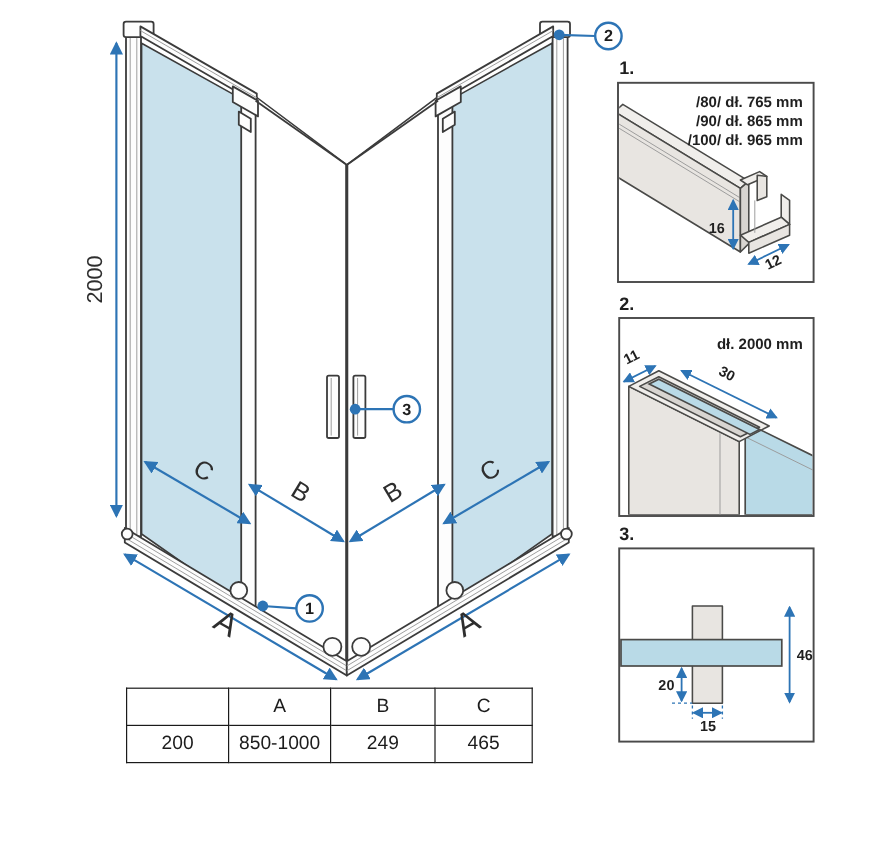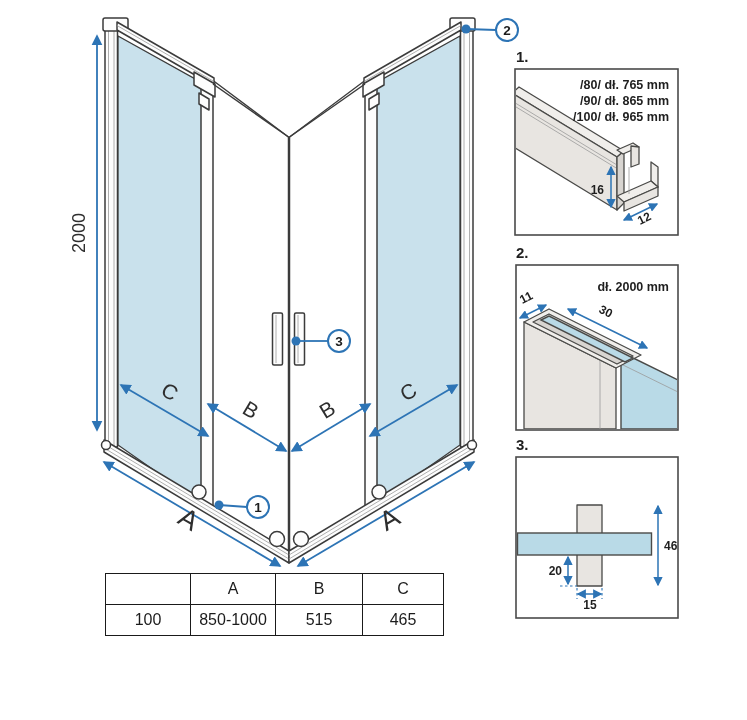--- a/index.html
+++ b/index.html
@@ -265,21 +265,21 @@
         <col style="width:81px">
       </colgroup>
   <tbody>
         <tr>
     <th></th>
     <th>A</th>
     <th>B</th>
     <th>C</th>
   </tr>
   <tr>
-    <td>100</td>
+    <td>200</td>
     <td>850-1000</td>
-    <td>515</td>
+    <td>249</td>
     <td>465</td>
   </tr>
 </tbody>
     </table>
 
 </div>
 
 </body></html>

